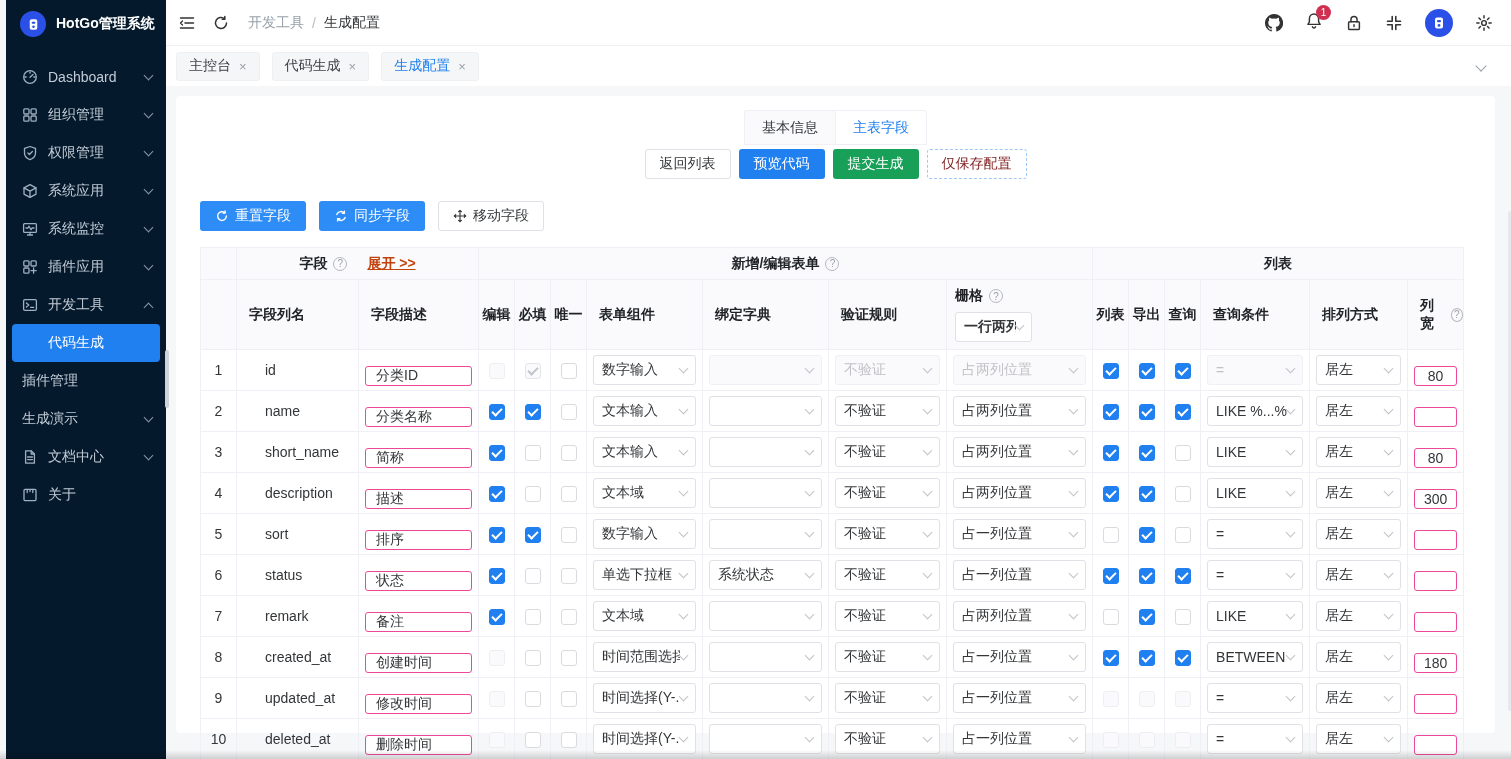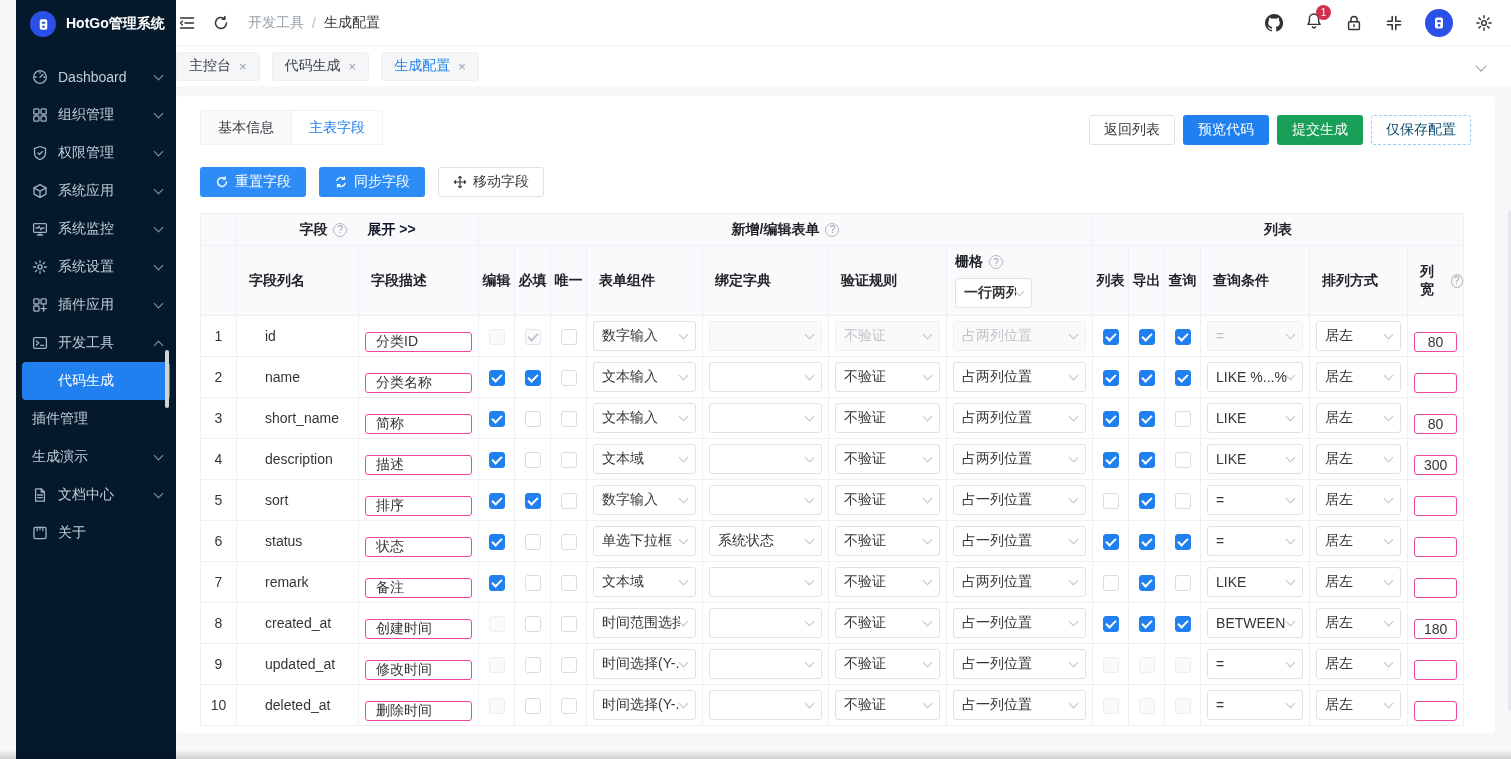--- a/index.html
+++ b/index.html
@@ -1,21 +1,21 @@
 <!DOCTYPE html>
 <html><head>
 <meta charset="utf-8">
 <style>
   * { margin:0; padding:0; box-sizing:border-box; }
   html,body { width:1511px; height:759px; overflow:hidden; }
   body { font-family:"Liberation Sans","DejaVu Sans",sans-serif; font-size:14px; color:#333639; background:#f5f7f9; }
   .app { position:relative; width:1511px; height:759px; overflow:hidden; background:#f5f7f9; }
 
   
-  .sidebar { position:absolute; left:16px; top:0; width:160px; height:759px; background:#04192c; color:#c3ccd6; z-index:5; }
+  .sidebar { position:absolute; left:6px; top:0; width:160px; height:759px; background:#04192c; color:#c3ccd6; z-index:5; }
   .logo-row { display:flex; align-items:center; gap:10px; padding:10px 0 10px 14px; height:48px; }
   .logo-badge { width:26px; height:26px; border-radius:50%; background:#2b50e8; display:flex; align-items:center; justify-content:center; flex:0 0 auto; }
   .logo-badge svg { width:15px; height:15px; }
   .logo-text { color:#fff; font-size:14px; font-weight:bold; white-space:nowrap; }
   .menu { margin-top:10px; }
   .m-item { display:flex; align-items:center; height:38px; padding:0 14px 0 16px; cursor:pointer; font-size:14px; }
   .m-item .ic { width:16px; height:16px; margin-right:10px; color:#9fb0bf; display:inline-flex; }
   .m-item .ic svg { width:16px; height:16px; }
   .m-label { flex:1; white-space:nowrap; overflow:hidden; }
   .m-item.sub { }
@@ -41,51 +41,51 @@
   
   .tabstrip { position:absolute; left:160px; right:0; top:46px; height:40px; background:#fff; display:flex; align-items:center; padding:0 16px; box-shadow:0 1px 2px rgba(0,0,0,.04); }
   .pill { display:flex; align-items:center; gap:8px; height:29px; padding:0 12px; background:#f5f6f8; border:1px solid #eef0f2; border-radius:3px; margin-right:12px; cursor:pointer; color:#3d4248; }
   .pill .x { color:#9aa0a8; font-size:13px; line-height:1; }
   .pill.active .p-label { color:#2080f0; }
   .strip-chev { margin-left:auto; width:8px; height:8px; border-right:1.5px solid #9aa0a8; border-bottom:1.5px solid #9aa0a8; transform:rotate(45deg); margin-right:10px; cursor:pointer; }
 
   
   .content { position:absolute; left:160px; right:0; top:86px; bottom:0; background:#f5f7f9; }
   .card { margin:10px 16px 0 16px; height:637px; background:#fff; border-radius:4px; padding:14px 24px 0 24px; position:relative; }
-  .card-top { display:flex; justify-content:space-between; align-items:flex-end; }
+  .card-top { display:flex; justify-content:space-between; align-items:center;flex-direction:column; }
   .ctabs { display:flex; }
   .ctab { height:35px; padding:0 17px; display:flex; align-items:center; border:1px solid #efeff5; background:#fafafc; color:#333639; cursor:pointer; }
   .ctab:first-child { border-radius:3px 0 0 0; border-right:none; }
   .ctab:last-child { border-radius:0 3px 0 0; }
   .ctab.active { background:#fff; color:#2080f0; }
   .topbtns { display:flex; gap:8px; margin-top:4px; }
   .btn { height:30px; padding:0 14px; display:inline-flex; align-items:center; gap:6px; border-radius:3px; font-size:14px; cursor:pointer; border:1px solid transparent; background:#fff; color:#333639; white-space:nowrap; }
   .btn.default { border-color:#e0e0e6; }
   .btn.primary { background:#2080f0; color:#fff; }
   .btn.success { background:#18a058; color:#fff; }
-  .btn.dashed { border:1px dashed #9fc7f7; color:#0c4a6e; }
+  .btn.dashed { border:1px dashed #9fc7f7; color:#7f1d1d; }
   .btn.primary2 { background:#2d8cf6; color:#fff;justify-content:space-between; }
   .btn .bic { width:14px; height:14px; display:inline-flex; }
   .btn .bic svg { width:14px; height:14px; }
   .actions { display:flex; gap:13px; margin-top:22px; }
 
   
   .tblwrap { margin-top:16px; }
   table { border-collapse:collapse; table-layout:fixed; width:1263px; }
   th, td { border:1px solid #efeff5; overflow:hidden; }
   thead th { background:#fafafc; font-weight:bold; color:#1f2225; font-size:14px; }
   tr.grp th { height:32px; text-align:center;margin-top:7px; }
   tr.subh th { height:70px; text-align:left; padding-left:12px; }
   tr.subh th.ctr { text-align:center; padding-left:0; }
   tr.subh th.pad8 { padding-left:8px; }
   tbody tr { height:41px; }
   tbody td { text-align:center; padding:0 6px; }
   tbody td.lft { text-align:left; padding-left:28px; }
   .grp-inner { display:inline-flex; align-items:center; gap:6px; }
-  .expand-link { color:#0f172a; font-weight:bold; margin-left:14px; cursor:pointer; }
+  .expand-link { color:#c2410c; font-weight:bold; margin-left:14px; cursor:pointer;text-decoration:underline; }
   .q { display:inline-flex; width:14px; height:14px; border:1px solid #b5b8bf; border-radius:50%; color:#9aa0a8; font-size:10px; align-items:center; justify-content:center; font-weight:normal; }
   .q::after { content:"?"; }
   .grid-th-inner { display:flex; flex-direction:column; gap:7px; justify-content:center; }
   .hdr-lbl { display:inline-flex; align-items:center; gap:6px; }
 
   .sel { height:30px; border:1px solid #e0e0e6; border-radius:3px; background:#fff; display:flex; align-items:center; padding:0 8px; cursor:pointer; width:100%; }
   .sel .sel-t { flex:1; text-align:left; white-space:nowrap; overflow:hidden; color:#333639; }
   .sel .chev { width:7px; height:7px; border-right:1.4px solid #c2c2c8; border-bottom:1.4px solid #c2c2c8; transform:rotate(45deg); margin-top:-4px; flex:0 0 auto; }
   .sel.dis { background:#fafafc; border-color:#efeff5; cursor:not-allowed; }
   .sel.dis .sel-t { color:#c2c2c6; }
@@ -166,30 +166,20 @@
         </div>
         <div class="m-item">
           <span class="ic">
             <svg viewBox="0 0 16 16">
               <rect x="1.6" y="2.6" width="12.8" height="8.8" rx="1" fill="none" stroke="currentColor" stroke-width="1.3" stroke-linecap="round" stroke-linejoin="round"></rect>
               <path d="M4 7h2l1-1.8 2 3.6 1-1.8h2" fill="none" stroke="currentColor" stroke-width="1.3" stroke-linecap="round" stroke-linejoin="round"></path>
               <path d="M5.5 14h5M8 11.4V14" fill="none" stroke="currentColor" stroke-width="1.3" stroke-linecap="round" stroke-linejoin="round"></path>
             </svg>
           </span>
           <span class="m-label">系统监控</span>
-          <span class="chev-s "></span>
-        </div>
-        <div class="m-item">
-          <span class="ic">
-            <svg viewBox="0 0 16 16">
-              <circle cx="8" cy="8" r="2.1" fill="none" stroke="currentColor" stroke-width="1.3" stroke-linecap="round" stroke-linejoin="round"></circle>
-              <path d="M8 1.6v2M8 12.4v2M1.6 8h2M12.4 8h2M3.5 3.5 4.9 4.9M11.1 11.1l1.4 1.4M12.5 3.5 11.1 4.9M4.9 11.1l-1.4 1.4" fill="none" stroke="currentColor" stroke-width="1.3" stroke-linecap="round" stroke-linejoin="round"></path>
-            </svg>
-          </span>
-          <span class="m-label">系统设置</span>
           <span class="chev-s "></span>
         </div>
         <div class="m-item">
           <span class="ic">
             <svg viewBox="0 0 16 16">
               <rect x="1.8" y="1.8" width="5.2" height="5.2" rx="1" fill="none" stroke="currentColor" stroke-width="1.3" stroke-linecap="round" stroke-linejoin="round"></rect>
               <rect x="9" y="1.8" width="5.2" height="5.2" rx="1" fill="none" stroke="currentColor" stroke-width="1.3" stroke-linecap="round" stroke-linejoin="round"></rect>
               <rect x="1.8" y="9" width="5.2" height="5.2" rx="1" fill="none" stroke="currentColor" stroke-width="1.3" stroke-linecap="round" stroke-linejoin="round"></rect>
               <path d="M11.6 9v5.2M9 11.6h5.2" fill="none" stroke="currentColor" stroke-width="1.3" stroke-linecap="round" stroke-linejoin="round"></path>
             </svg>

